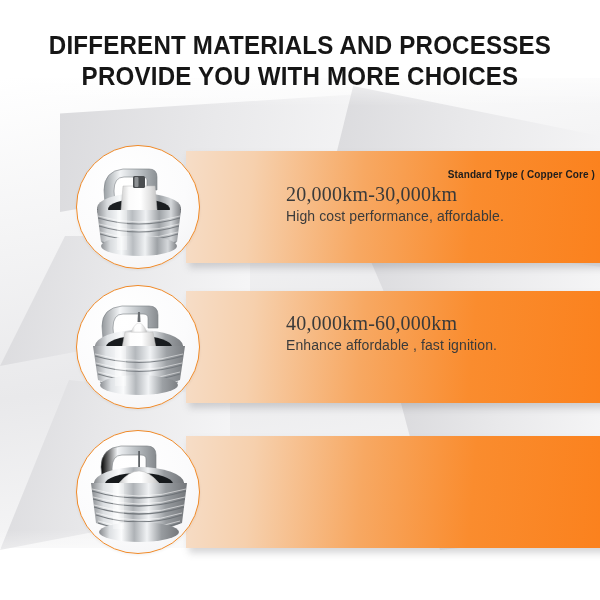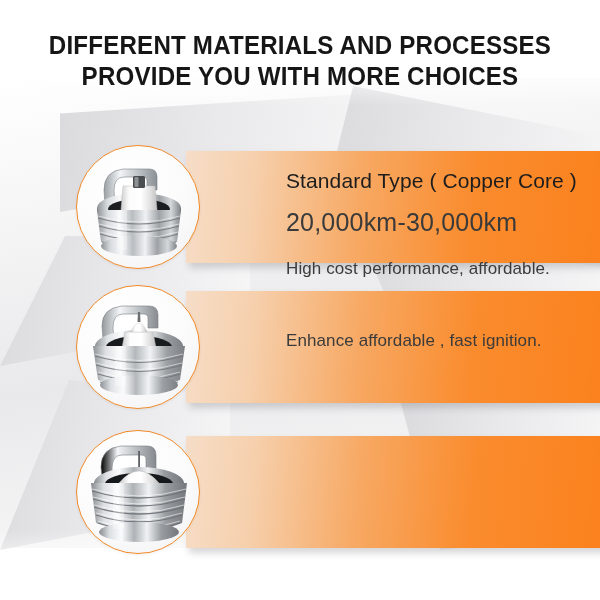--- a/index.html
+++ b/index.html
@@ -59,24 +59,24 @@
   .title .l { display:block; white-space:nowrap; }
 
   
   .card { position:absolute; z-index:3; }
   .panel {
     position:absolute; left:110px; top:0; width:419px; height:112px;
     background:linear-gradient(95deg,#f6ddc7 0%,#f6d0ad 16%,#f7a862 42%,#fa8c2e 68%,#fb811d 100%);
     box-shadow:3px 5px 7px rgba(120,120,125,.30);
   }
   .panel .txt { position:absolute; left:100px; top:18px; right:10px; }
-  .t1 { font-size:21px; font-weight:normal; color:#1d1d1d; letter-spacing:.1px; white-space:nowrap; }
-  .t2 { font-size:25px; color:#3a3a3a; margin-top:15px; letter-spacing:.2px;
-        font-weight:400; white-space:nowrap; }
-  .t3 { font-size:17px; color:#3b3b3b; margin-top:22px; letter-spacing:.1px; white-space:nowrap; }
+  .t1 { font-size:10px; font-weight:bold; color:#1d1d1d; letter-spacing:.1px; white-space:nowrap;text-align:right; }
+  .t2 { font-size:20px; color:#3a3a3a; margin-top:3px; letter-spacing:.2px;
+        font-weight:400; white-space:nowrap;font-family:Liberation Serif, serif; }
+  .t3 { font-size:14px; color:#3b3b3b; margin-top:2px; letter-spacing:.1px; white-space:nowrap; }
 
   
   .circle {
     position:absolute; left:0; top:-6px; width:124px; height:124px; border-radius:50%;
     border:1.6px solid #f08a28;
     background:radial-gradient(circle at 38% 30%,#ffffff 0%,#fbfbfc 55%,#f1f1f3 100%);
     overflow:hidden; z-index:4;
     box-shadow:0 1px 3px rgba(0,0,0,.06);
   }
   .plug { position:absolute; left:0; top:0; width:124px; height:124px; }
@@ -164,20 +164,21 @@
         </g>
         <ellipse cx="62" cy="100" rx="38" ry="10" fill="url(#chrome1)"></ellipse>
         <rect x="40" y="64" width="10" height="40" fill="#ffffff" opacity=".30"></rect>
       </svg>
     </div>
   </div>
 
   <div class="card" style="left:76px; top:291px;">
     <div class="panel">
       <div class="txt">
+        <div class="t2">40,000km-60,000km</div>
         <div class="t3">Enhance affordable , fast ignition.</div>
       </div>
     </div>
     <div class="circle">
       <svg class="plug" viewBox="0 0 124 124">
         <defs>
           <linearGradient id="chrome2" x1="0" y1="0" x2="1" y2="0">
             <stop offset="0%" stop-color="#8d9094"></stop>
             <stop offset="14%" stop-color="#dfe2e5"></stop>
             <stop offset="30%" stop-color="#fafbfc"></stop>

